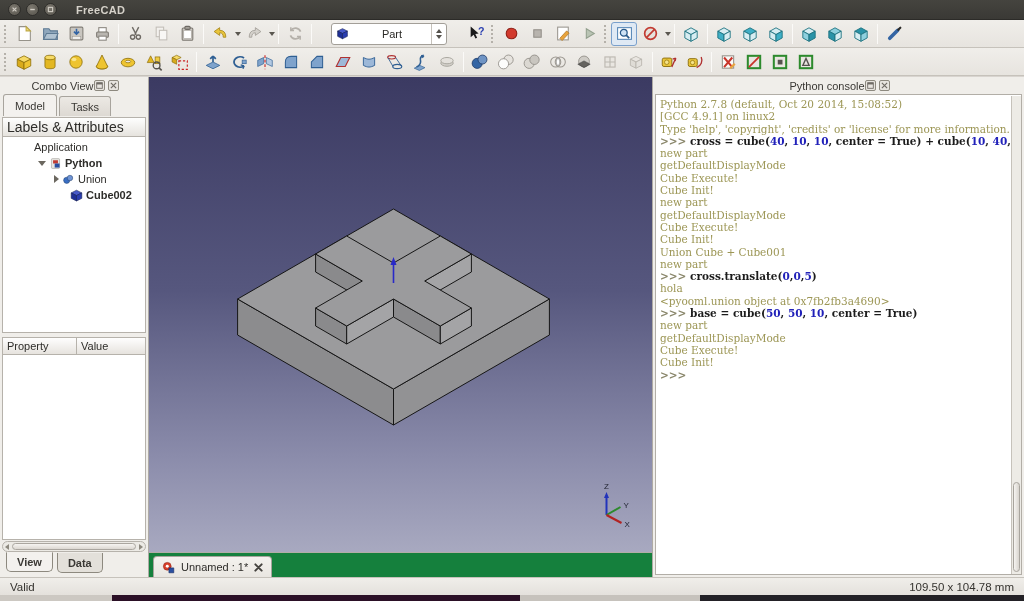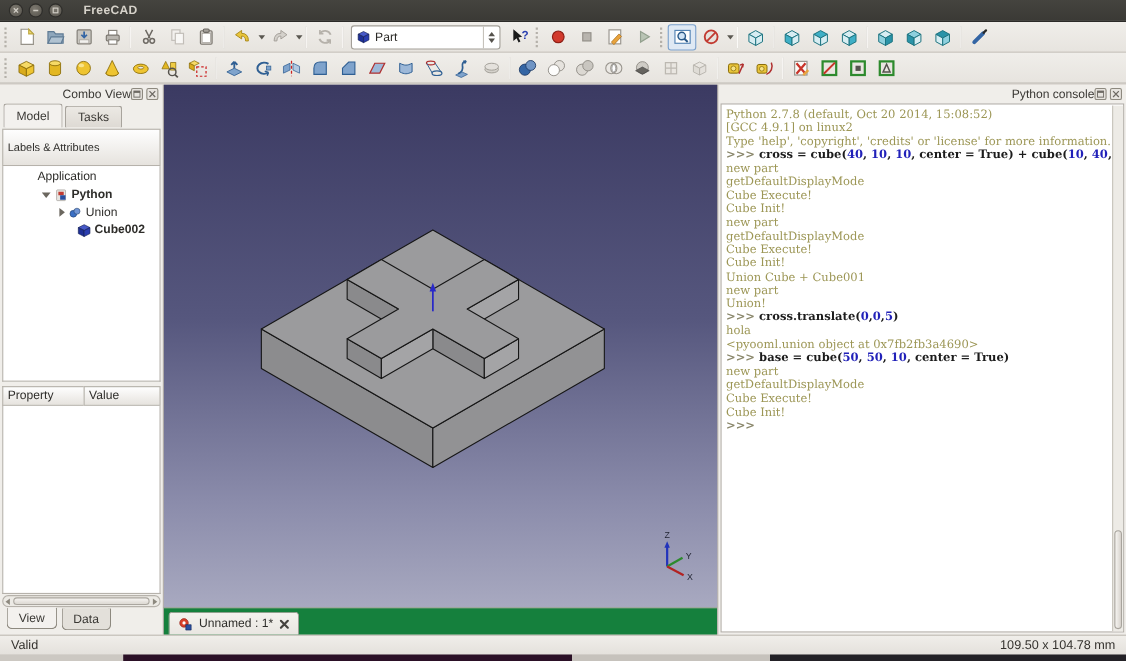--- a/index.html
+++ b/index.html
@@ -14,56 +14,56 @@
   .winbtn { width:13px; height:13px; border-radius:50%; background:radial-gradient(circle at 40% 35%, #7d7970, #55524b); border:1px solid #2e2d2a; margin-right:5px; position:relative; }
   .winbtn svg { position:absolute; inset:0; }
   .wtitle { color:#d6d2ca; font-size:11px; font-weight:bold; margin-left:14px; letter-spacing:.3px; }
   
   .toolbar { height:28px; background:linear-gradient(#f0eeea,#e7e4df); border-bottom:1px solid #c6c2bb; display:flex; align-items:center; padding:0 2px; white-space:nowrap; }
   .tbtn { width:26px; height:24px; display:flex; align-items:center; justify-content:center; border:1px solid transparent; border-radius:3px; flex:0 0 auto; }
   .tbtn.checked { border-color:#7aa0cc; background:#dfe9f4; }
   .sep { width:1px; height:20px; background:#c2beb7; border-right:1px solid #fbfaf8; margin:0 3px; flex:0 0 auto; }
   .grip { width:5px; height:18px; margin:0 2px; border-left:2px dotted #b5b1aa; flex:0 0 auto; }
   .caret { width:0; height:0; border-left:3.5px solid transparent; border-right:3.5px solid transparent; border-top:4px solid #5a5750; margin-left:2px; flex:0 0 auto; }
-  .wbcombo { height:22px; width:136px; background:#fff; border:1px solid #a39f98; border-radius:3px; display:flex; align-items:center; padding-left:4px; margin:0 4px; font-size:11px; color:#2b2a27; }
+  .wbcombo { height:22px; width:116px; background:#fff; border:1px solid #a39f98; border-radius:3px; display:flex; align-items:center; padding-left:4px; margin:0 16px; font-size:11px; color:#2b2a27;text-align:center; }
   .wbcombo .lbl { flex:1 1 auto; margin-left:4px; }
   .spin { width:15px; height:20px; border-left:1px solid #c6c2bb; display:flex; flex-direction:column; align-items:center; justify-content:center; gap:2px; }
   .spin i { width:0; height:0; border-left:3px solid transparent; border-right:3px solid transparent; }
   .spin .up { border-bottom:4px solid #55524c; } .spin .dn { border-top:4px solid #55524c; }
   
   .main { position:absolute; top:77px; left:0; right:0; height:500px; display:flex; background:#d8d4cf; }
   .dock { background:#f0eeea; display:flex; flex-direction:column; }
   .dock-l { width:149px; border-right:1px solid #aeaaa4; }
   .dock-r { width:372px; border-left:1px solid #aeaaa4; }
-  .dock-head { height:17px; display:flex; align-items:center; justify-content:flex-end; padding:0 4px 0 6px; font-size:11px; color:#3a3834; flex:0 0 auto; }
+  .dock-head { height:17px; display:flex; align-items:center; justify-content:center; padding:0 4px 0 6px; font-size:11px; color:#3a3834; flex:0 0 auto; }
   .dock-btns { display:flex; gap:3px; }
   .dock-btn { width:11px; height:11px; border:1px solid #8d897f; background:#e7e4df; border-radius:2px; display:flex; align-items:center; justify-content:center; }
   
   .cv-tabs { display:flex; padding:2px 3px 0 3px; gap:2px; flex:0 0 auto; }
   .cv-tab { height:20px; padding:0 11px; font-size:11px; color:#3a3834; background:linear-gradient(#ece9e4,#ddd9d3); border:1px solid #a8a49d; border-bottom:none; border-radius:3px 3px 0 0; display:flex; align-items:center; }
   .cv-tab.active { background:#f3f1ee; position:relative; z-index:2; height:22px; margin-top:-2px; }
-  .cv-colhead { margin:1px 2px 0 2px; height:34px; background:linear-gradient(#fefefe,#e6e3de); border:1px solid #b6b2ab; font-size:10px; color:#2e2d2a; display:flex; align-items:center; padding-left:4px; flex:0 0 auto; }
+  .cv-colhead { margin:1px 2px 0 2px; height:20px; background:linear-gradient(#fefefe,#e6e3de); border:1px solid #b6b2ab; font-size:14px; color:#2e2d2a; display:flex; align-items:center; padding-left:4px; flex:0 0 auto; }
   .cv-tree { margin:0 2px; border:1px solid #b6b2ab; border-top:none; background:#fff; height:196px; font-size:11px; color:#2e2d2a; padding-top:2px; flex:0 0 auto; overflow:hidden;padding-left:27px; }
   .trow { height:16px; display:flex; align-items:center; gap:3px; }
   .trow .b { font-weight:bold; }
   .tri-d { width:0; height:0; border-left:4px solid transparent; border-right:4px solid transparent; border-top:5px solid #6b6archive; border-top:5px solid #6b675f; }
   .tri-r { width:0; height:0; border-top:4px solid transparent; border-bottom:4px solid transparent; border-left:5px solid #6b675f; }
   .cv-split { height:4px; flex:0 0 auto; }
   .prop-head { margin:0 2px; display:flex; height:18px; font-size:11px; color:#2e2d2a; flex:0 0 auto; }
   .prop-head > div { background:linear-gradient(#fefefe,#e6e3de); border:1px solid #b6b2ab; display:flex; align-items:center; padding-left:4px; }
   .prop-head .c1 { width:74px; border-right:none; }
   .prop-head .c2 { flex:1; }
   .prop-body { margin:0 2px; background:#fff; border:1px solid #b6b2ab; border-top:none; flex:1 1 auto; }
   .hscroll { margin:1px 2px; height:11px; border:1px solid #b6b2ab; border-radius:6px; background:#eceae5; display:flex; align-items:center; padding:0 2px; flex:0 0 auto; }
   .hs-arrow { width:0; height:0; border-top:3px solid transparent; border-bottom:3px solid transparent; }
   .hs-l { border-right:4px solid #8d897f; }
   .hs-r { border-left:4px solid #8d897f; }
   .hs-thumb { flex:1; height:7px; margin:0 3px; background:linear-gradient(#f6f4f1,#dcd8d2); border:1px solid #aaa69f; border-radius:4px; }
   .vd-tabs { height:24px; display:flex; padding:0 6px; gap:4px; flex:0 0 auto; }
-  .vd-tab { height:20px; padding:0 10px; font-size:11px; color:#3a3834; border:1px solid #8d897f; border-top:none; border-radius:0 0 5px 5px; background:#e3e0da; display:flex; align-items:center; }
+  .vd-tab { height:20px; padding:0 10px; font-size:11px; color:#3a3834; border:1px solid #8d897f; border-top:none; border-radius:0 0 5px 5px; background:#e3e0da; display:flex; align-items:center;font-weight:bold; }
   .vd-tab.active { background:#f3f1ee; border-top:1px solid #f3f1ee; margin-top:-1px; }
   
   .center { flex:1; display:flex; flex-direction:column; }
   .viewport { height:475px; background:linear-gradient(#3b3a62,#56577e 45%,#8b8cab 80%,#a8a9c0); position:relative; flex:0 0 auto; }
   .viewport svg.scene { position:absolute; inset:0; }
   .mditabs { flex:1; background:#15803d; border-top:1px solid #b2aea7; display:flex; align-items:flex-end; padding-left:4px; }
   .mditab { height:21px; background:linear-gradient(#f4f2ee,#e9e6e1); border:1px solid #a8a49d; border-bottom:none; border-radius:4px 4px 0 0; display:flex; align-items:center; gap:6px; padding:0 8px; font-size:11px; color:#2e2d2a; }
   
   .pycontent { margin:0 2px 2px 2px; flex:1; background:#fff; border:1px solid #b2aea7; position:relative; overflow:hidden; font-family:"DejaVu Serif", serif; font-size:10.5px; line-height:12.3px; padding:3px 4px; }
   .pline { white-space:nowrap; }
@@ -639,21 +639,20 @@
         <div class="pline"><span class="sys">new part</span></div>
         <div class="pline"><span class="sys">getDefaultDisplayMode</span></div>
         <div class="pline"><span class="sys">Cube Execute!</span></div>
         <div class="pline"><span class="sys">Cube Init!</span></div>
         <div class="pline"><span class="sys">new part</span></div>
         <div class="pline"><span class="sys">getDefaultDisplayMode</span></div>
         <div class="pline"><span class="sys">Cube Execute!</span></div>
         <div class="pline"><span class="sys">Cube Init!</span></div>
         <div class="pline"><span class="sys">Union Cube + Cube001</span></div>
         <div class="pline"><span class="sys">new part</span></div>
-        <div class="pline"><span class="sys">Union!</span></div>
         <div class="pline"><span class="p">&gt;&gt;&gt; </span><span class="cd">cross.translate(</span><span class="num">0</span><span class="cd">,</span><span class="num">0</span><span class="cd">,</span><span class="num">5</span><span class="cd">)</span></div>
         <div class="pline"><span class="sys">hola</span></div>
         <div class="pline"><span class="sys">&lt;pyooml.union object at 0x7fb2fb3a4690&gt;</span></div>
         <div class="pline"><span class="p">&gt;&gt;&gt; </span><span class="cd">base = cube(</span><span class="num">50</span><span class="cd">, </span><span class="num">50</span><span class="cd">, </span><span class="num">10</span><span class="cd">, center = True)</span></div>
         <div class="pline"><span class="sys">new part</span></div>
         <div class="pline"><span class="sys">getDefaultDisplayMode</span></div>
         <div class="pline"><span class="sys">Cube Execute!</span></div>
         <div class="pline"><span class="sys">Cube Init!</span></div>
         <div class="pline"><span class="p">&gt;&gt;&gt;</span></div>
       </div>

